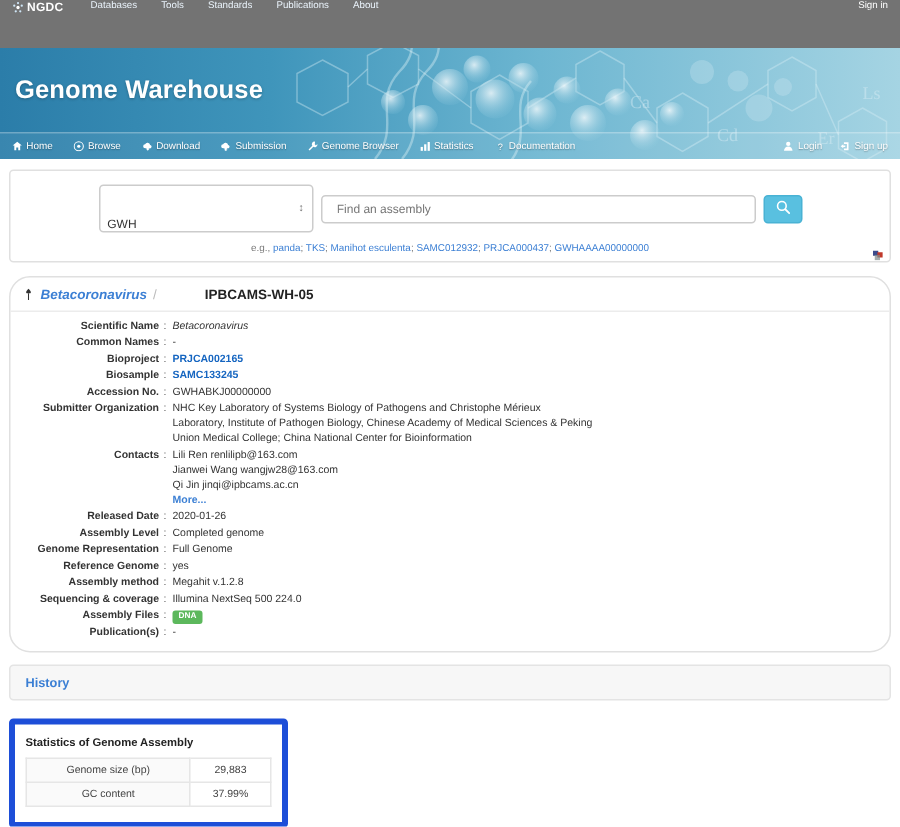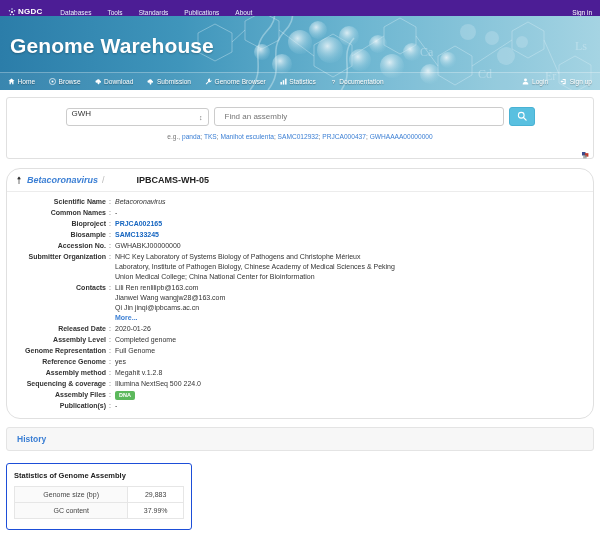--- a/index.html
+++ b/index.html
@@ -9,24 +9,24 @@
     width: 600px; height: 551px;
     background: #ffffff;
     font-family: "Liberation Sans", sans-serif;
     font-size: 11px;
     color: #333;
     overflow: hidden;
   }
 
   
   .ngdc-nav {
-    height: 16px;
-    background: #4c1d95;
+    height: 32px;
+    background: #737373;
     display: flex;
-    align-items: flex-end;
+    align-items: flex-start;
     padding: 0 8px;
     color: #fff;
     font-size: 6.5px;
   }
   .ngdc-brand {
     display: flex; align-items: center;
     font-weight: bold;
     font-size: 8px;
     letter-spacing: .2px;
     margin-right: 18px;
@@ -46,21 +46,21 @@
     overflow: hidden;
     background: linear-gradient(105deg, #2a7ca8 0%, #3e94ba 28%, #68b3cf 55%, #8dc9dc 78%, #a9d6e4 100%);
   }
   .banner-art {
     position: absolute; inset: 0;
     pointer-events: none;
   }
   .banner-title {
     position: relative;
     color: #fff;
-    font-size: 21px;
+    font-size: 17px;
     font-weight: bold;
     padding: 18px 14px 0 10px;
     text-shadow: 0 1px 2px rgba(0,0,0,.25);
     letter-spacing: .1px;
   }
   .banner-menu {
     position: absolute;
     left: 0; right: 0; bottom: 0;
     height: 18px;
     display: flex;
@@ -87,28 +87,28 @@
     position: relative;
     height: 62px;
   }
   .search-row {
     display: flex;
     justify-content: center;
     align-items: center;
     gap: 5px;
   }
   .db-select {
-    width: 143px; height: 18px;
+    width: 143px; height: 32px;
     border: 1px solid #ccc;
     border-radius: 3px;
     background: #fff;
     font-size: 8px;
     color: #333;
     padding: 0 5px;
-    display: flex; align-items: flex-start;
+    display: flex; align-items: flex-end;
     position: relative;
   }
   .db-select .caret {
     position: absolute; right: 5px; top: 50%;
     transform: translateY(-50%);
     font-size: 7px; color: #777; line-height: 1;
   }
   .q-input {
     width: 290px; height: 19px;
     border: 1px solid #ccc;
@@ -194,21 +194,21 @@
     padding: 6px 10px;
     font-size: 8.5px;
     font-weight: bold;
     color: #3b7fd4;
   }
 
   
   .stats-box {
     margin: 8px 0 0 6px;
     width: 186px;
-    border: 1px solid #1d4ed8;
+    border: 4px solid #1d4ed8;
     border-radius: 3px;
     background: #fff;
     padding: 7px 7px 10px 7px;
   }
   .stats-title {
     font-size: 7.5px;
     font-weight: bold;
     color: #222;
     margin-bottom: 6px;
   }

